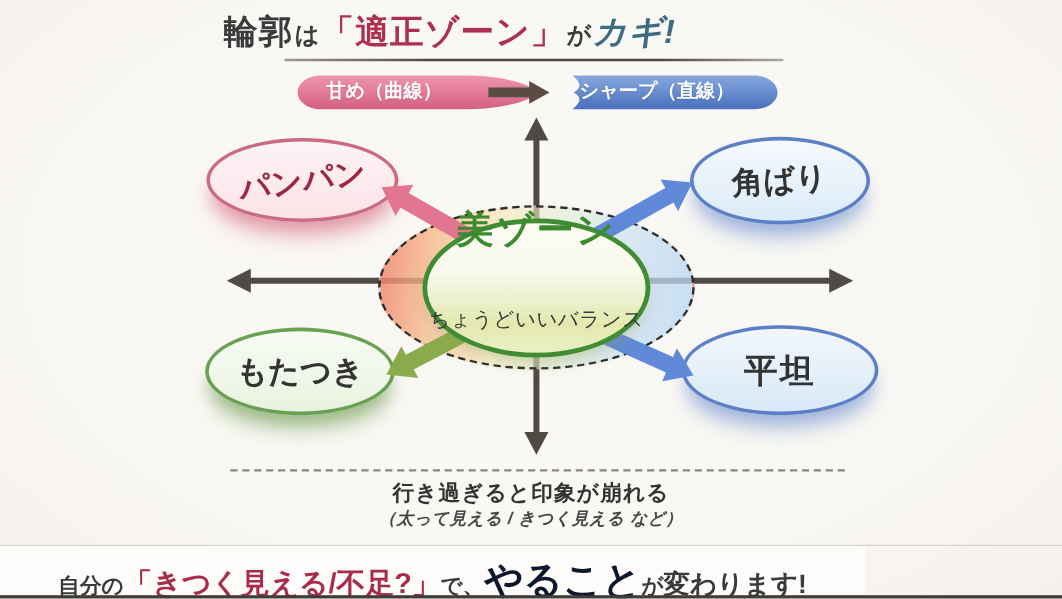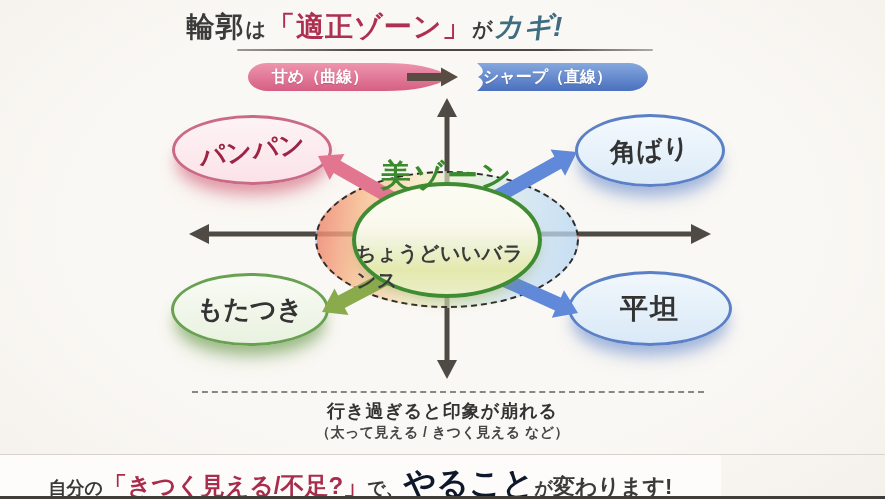--- a/index.html
+++ b/index.html
@@ -61,21 +61,21 @@
     position: absolute; z-index: 5;
     left: 352px; top: 182px; width: 190px; height: 116px;
     border: 4px solid #3f8c33; border-radius: 50%;
     background: linear-gradient(180deg,
       #fdfcf4 0%, #f9f8ec 38%, #eef2d6 55%, #e3e9ad 78%, #eaefc8 100%);
     box-shadow: 0 8px 14px -5px rgba(140,160,80,.45);
     display: flex; flex-direction: column; align-items: center; justify-content: center; gap: 20px;
   }
   .zone-title { font-size: 31px; font-weight: bold; color: #3c8a2e; letter-spacing: 2px; line-height: 1.05; }
   .zone-divider { width: 168px; height: 1px; background: rgba(130,135,95,.4); margin: 4px 0 3px 0; }
-  .zone-subtitle { font-size: 20px; font-weight: bold; color: #3a3a3a; letter-spacing: .5px; }
+  .zone-subtitle { font-size: 17px; font-weight: normal; color: #3a3a3a; letter-spacing: .5px; }
   .zone-band { width: 148px; height: 2px; background: rgba(150,160,60,.35); margin-top: 6px; }
 
   
   .bubble {
     position: absolute; z-index: 3; border-radius: 50%;
     display: flex; align-items: center; justify-content: center;
   }
   .bubble .label { font-weight: bold; white-space: nowrap; }
   .bubble.tl {
     left: 172px; top: 115px; width: 160px; height: 70px;
@@ -110,21 +110,21 @@
   .mid-dashed {
     position: absolute; top: 391px; left: 192px; width: 512px; height: 0;
     border-top: 2px dashed #6f6b66; opacity: .8; z-index: 1;
   }
   .caption-1 {
     position: absolute; top: 399px; left: 0; width: 885px; text-align: center;
     font-size: 18px; font-weight: bold; color: #333333; letter-spacing: 1px;
   }
   .caption-2 {
     position: absolute; top: 424px; left: 0; width: 885px; text-align: center;
-    font-size: 14px; font-weight: bold; color: #454545; letter-spacing: .5px;
+    font-size: 14px; font-weight: bold; color: #454545; letter-spacing: .5px; font-style: italic;
   }
 
   
   .footer-divider { position: absolute; top: 454px; left: 0; width: 885px; height: 1px; background: #d6d2cc; }
   .footer-bar {
     position: absolute; top: 455px; left: 0; width: 721px; height: 41px;
     background: #fdfcfb;
     display: flex; justify-content: center; align-items: baseline;
     padding-top: 7px; white-space: nowrap;
   }

